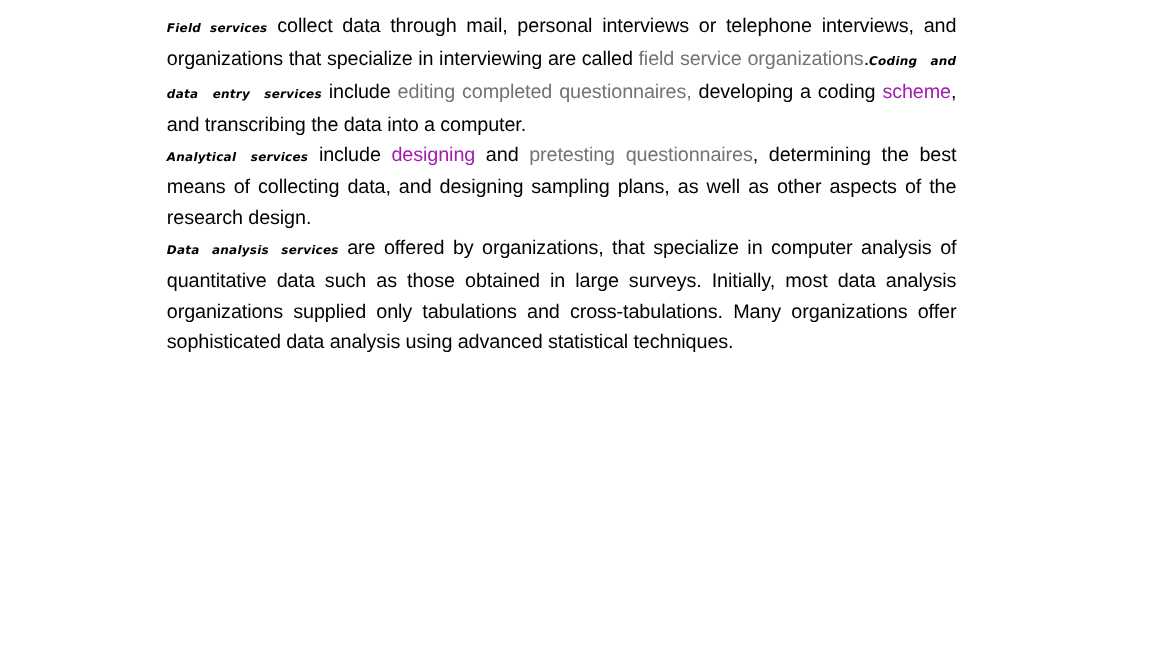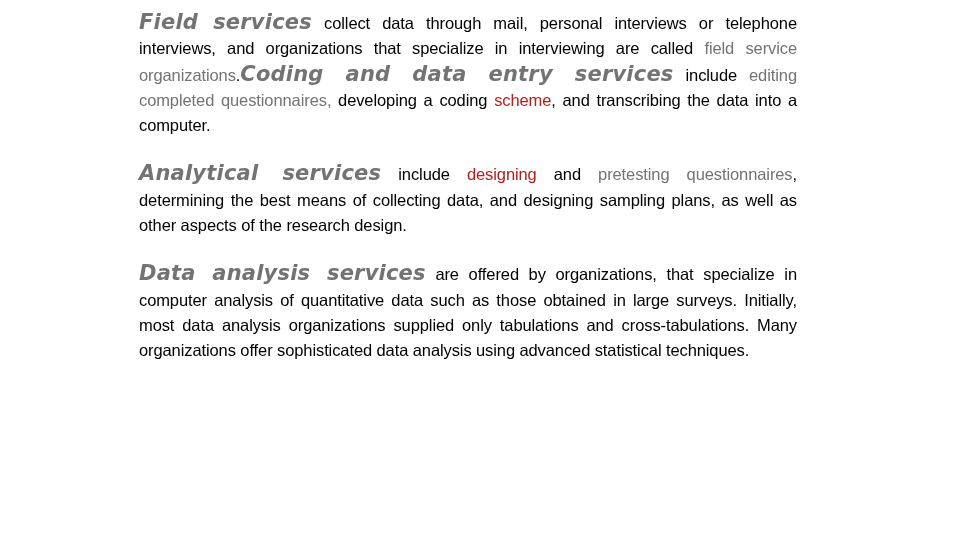--- a/index.html
+++ b/index.html
@@ -35,49 +35,48 @@
     text-align: justify;
     text-justify: inter-word;
     font-family: "Liberation Sans", sans-serif;
     font-size: 16.5px;
     line-height: 25.3px;
     color: #000000;
     letter-spacing: -0.1px;
   }
 
   p.para.gap {
-    margin-top: 23px;
   }
 
   
   .term {
     font-family: "DejaVu Sans", sans-serif;
     font-weight: bold;
     font-style: italic;
-    color: #737373;
-    font-size: 21px;
+    color: #000000;
+    font-size: 10px;
     letter-spacing: 0.2px;
   }
   .term.spaced {
     letter-spacing: 0.2px;
     word-spacing: 7px;
   }
   .term.spaced2 {
     letter-spacing: 0.2px;
     word-spacing: 4px;
   }
 
   
   .red {
     color: #737373;
   }
 
   
   .violet {
-    color: #b91c1c;
+    color: #a21caf;
   }
 </style>
 </head>
 <body>
 
 <div id="slide">
 
   <div id="text-block">
 
     <p class="para"><span class="term">Field services</span><span> collect data through mail, personal interviews or telephone interviews, and organizations that specialize in interviewing are called </span><span class="red">field service organizations</span><span>.</span><span class="term spaced">Coding and data entry services</span><span> include </span><span class="red">editing completed questionnaires</span><span class="red">,</span><span> developing a coding </span><span class="violet">scheme</span><span>, and transcribing the data into a computer.</span></p>

